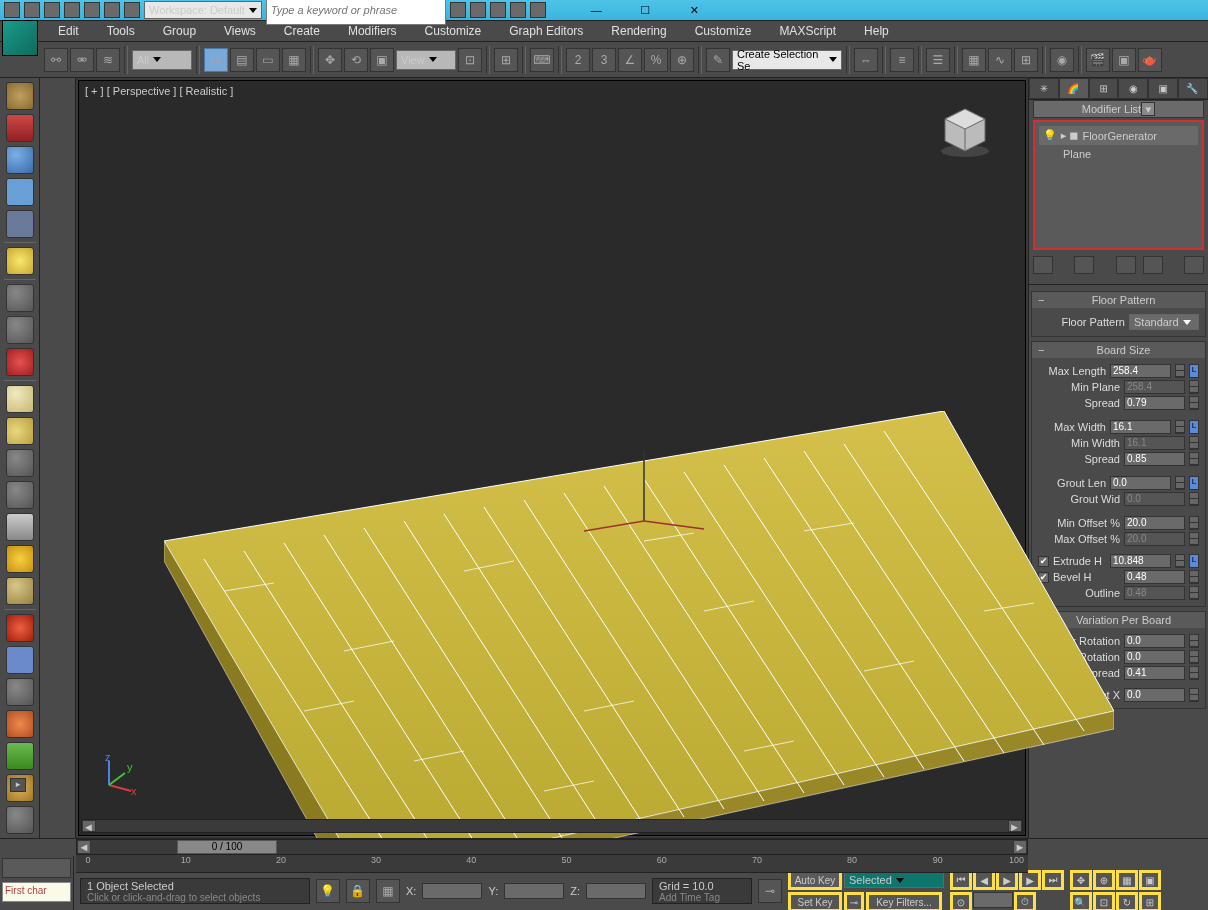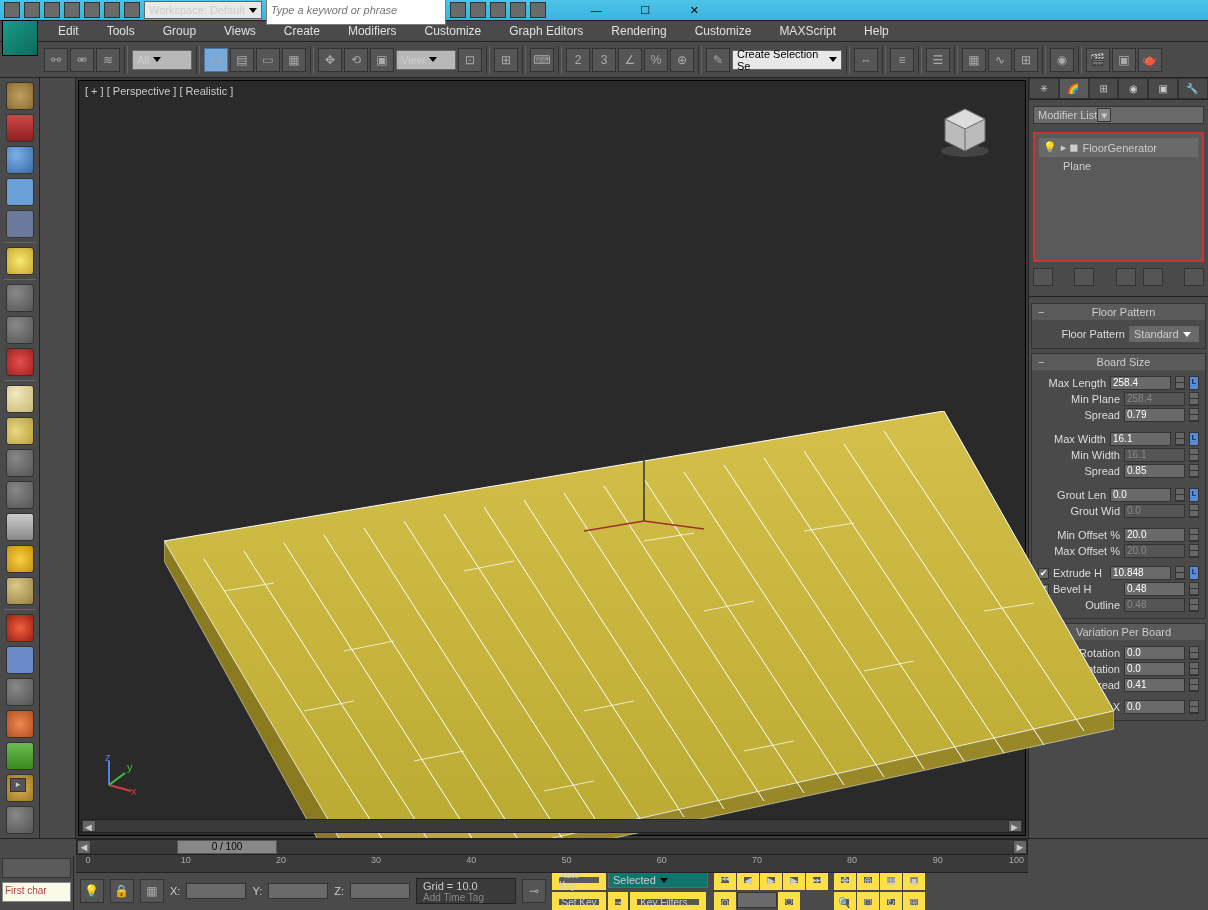--- a/index.html
+++ b/index.html
@@ -37,21 +37,21 @@
 
 .floor{position:absolute;top:330px;left:85px;width:950px;height:470px}
 
 .rightpanel{width:180px;background:#4a4a4a;border-left:1px solid #222;display:flex;flex-direction:column;overflow:hidden}
 .rp-tabs{height:22px;display:flex;background:#3a3a3a;border-bottom:1px solid #222}
 .rp-tab{flex:1;border:1px solid #333;background:#4a4a4a;display:flex;align-items:center;justify-content:center;font-size:10px}
 .rp-tab.active{background:#5a5a5a}
 .obj-name{height:20px;margin:4px;background:#6a6a6a;border:1px solid #333;padding:2px 6px;color:#fff;display:flex;align-items:center}
 .obj-color{width:16px;height:16px;background:#d4c050;border:1px solid #333;margin:4px 6px 4px auto}
 .obj-row{display:flex;align-items:center;margin:4px}
-.mod-dd{height:18px;margin:6px 4px;background:#6a6a6a;border:1px solid #333;padding:2px 4px;display:flex;align-items:center;justify-content:flex-start}
+.mod-dd{height:18px;margin:0 4px;background:#6a6a6a;border:1px solid #333;padding:2px 4px;display:flex;align-items:center;justify-content:center}
 .mod-dd .arrow{width:14px;height:14px;background:#888;border:1px solid #333;display:flex;align-items:center;justify-content:center}
 .mod-stack{height:130px;margin:2px 4px;background:#5a5a5a;border:2px solid #d03030;padding:4px}
 .mod-stack .mitem{padding:3px 4px;color:#fff;display:flex;align-items:center;gap:4px;font-size:11px}
 .mod-stack .mitem.sel{background:#6a6a6a}
 .mod-btns{height:20px;margin:4px;display:flex;gap:2px;justify-content:space-between}
 .mod-btns .mb{width:20px;height:18px;background:#555;border:1px solid #333}
 .rollout{margin:2px 2px;border:1px solid #333;background:#4a4a4a}
 .rollout-head{background:#5a5a5a;padding:2px 6px;text-align:center;color:#fff;font-size:11px;display:flex;align-items:center}
 .rollout-head .minus{width:10px;text-align:left}
 .rollout-head .title{flex:1;text-align:center}
@@ -66,21 +66,21 @@
 .param .chk{width:11px;height:11px;background:#6a6a6a;border:1px solid #333;display:flex;align-items:center;justify-content:center;font-size:9px;color:#fff}
 
 .bottom{position:absolute;left:0;right:0;bottom:0;height:72px;background:#4a4a4a;border-top:1px solid #222}
 .timeslider{height:16px;background:#3a3a3a;border:1px solid #222;margin:0 180px 0 76px;position:relative;display:flex;align-items:center}
 .timeslider .thumb{position:absolute;left:100px;width:100px;height:14px;background:#888;border:1px solid #555;text-align:center;color:#000;font-size:10px}
 .ruler{height:18px;background:#3a3a3a;margin:0 180px 0 76px;position:relative;border-bottom:1px solid #222}
 .ruler .tick{position:absolute;top:0;font-size:9px;color:#aaa}
 .statusbar{height:36px;display:flex;align-items:center;padding:0 4px;gap:6px}
 .statusbox{height:26px;background:#3a3a3a;border:1px solid #222;padding:2px 6px;display:flex;flex-direction:column;justify-content:center}
 .coord{width:60px;height:16px;background:#6a6a6a;border:1px solid #333;color:#fff;padding:0 4px}
-.playbtn{width:22px;height:20px;background:#555;border:7px solid #fde047;display:flex;align-items:center;justify-content:center;font-size:10px}
+.playbtn{width:22px;height:20px;background:#555;border:3px solid #fde047;display:flex;align-items:center;justify-content:center;font-size:10px}
 .minipanel{position:absolute;left:0;bottom:0;width:74px;height:54px;background:#4a4a4a;border-right:1px solid #222;padding:2px}
 .minipanel .mp{height:20px;background:#fafae8;border:1px solid #888;color:#b04040;font-size:10px;padding:2px;margin-top:4px}
 .minipanel .mp2{height:20px;background:#5a5a5a;border:1px solid #333}
 .scrollbar-h{height:14px;background:#3a3a3a;border:1px solid #222;margin:2px 180px 0 76px;display:flex}
 .scrollbar-h .arr{width:14px;background:#666;border:1px solid #333}
 .scrollbar-h .track{flex:1}
 .expand{position:absolute;left:10px;top:778px;width:16px;height:14px;background:#555;border:1px solid #333;color:#ccc;text-align:center;font-size:9px}
 </style>
 </head>
 <body>
@@ -533,20 +533,24 @@
     <span class="tick" style="left:90%">90</span>
     <span class="tick" style="left:98%">100</span>
   </div>
 
   <div class="minipanel">
     <div class="mp2"></div>
     <div class="mp">First char</div>
   </div>
 
   <div class="statusbar" style="margin-left:76px">
+    <div class="statusbox" style="width:230px">
+      <span>1 Object Selected</span>
+      <span style="color:#888;font-size:10px">Click or click-and-drag to select objects</span>
+    </div>
     <span class="tbtn">💡</span>
     <span class="tbtn">🔒</span>
     <span class="tbtn">▦</span>
     <span>X:</span>
       <div class="coord"></div>
     <span>Y:</span>
       <div class="coord"></div>
     <span>Z:</span>
       <div class="coord"></div>
     <div class="statusbox" style="width:100px">

